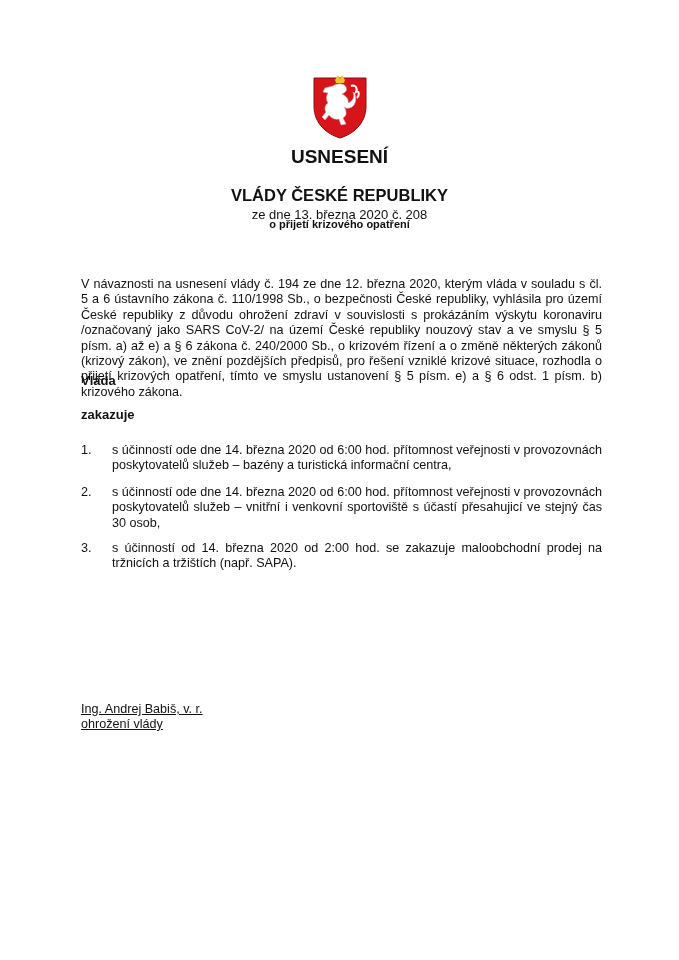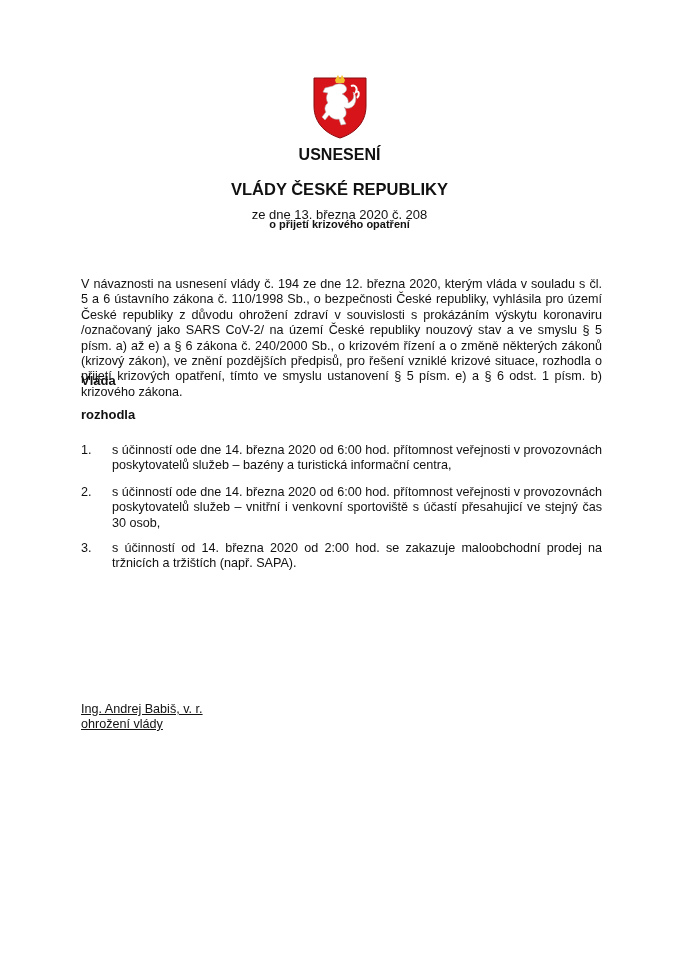--- a/index.html
+++ b/index.html
@@ -1,21 +1,21 @@
 <!DOCTYPE html>
 <html><head>
 <meta charset="utf-8">
 <style>
   html, body { margin: 0; padding: 0; background: #ffffff; }
   body { width: 679px; height: 960px; position: relative; overflow: hidden;
          font-family: "Liberation Sans", sans-serif; color: #111; }
   .emblem { position: absolute; left: 311px; top: 72px; width: 58px; height: 68px; }
   .title { position: absolute; left: 0; width: 679px; text-align: center; font-weight: bold; }
-  #t1 { top: 146px; font-size: 16px; }
-  #t2 { top: 180px; font-size: 16.5px; }
+  #t1 { top: 146px; font-size: 19px; }
+  #t2 { top: 186px; font-size: 16.5px; }
   #t3 { top: 207px; font-size: 13px; font-weight: normal; }
   #t4 { top: 218px; font-size: 11px; }
   .para { position: absolute; left: 81px; width: 521px; font-size: 12.6px; line-height: 15.4px;
           text-align: justify; }
   #p1 { top: 237px; margin-top: 40px; }
   .bold { position: absolute; left: 81px; font-size: 13px; font-weight: bold; }
   #vlada { top: 373px; }
   #zakazuje { top: 407px; }
   .item { position: absolute; left: 81px; width: 521px; font-size: 12.6px; line-height: 15.4px; }
   .item .num { position: absolute; left: 0; top: 0; }
@@ -38,21 +38,21 @@
 </div>
 
 <div class="title" id="t1">USNESENÍ</div>
 <div class="title" id="t2">VLÁDY ČESKÉ REPUBLIKY</div>
 <div class="title" id="t3">ze dne 13. března 2020 č. 208</div>
 <div class="title" id="t4">o přijetí krizového opatření</div>
 
 <div class="para" id="p1">V návaznosti na usnesení vlády č. 194 ze dne 12. března 2020, kterým vláda v souladu s čl. 5 a 6 ústavního zákona č. 110/1998 Sb., o bezpečnosti České republiky, vyhlásila pro území České republiky z důvodu ohrožení zdraví v souvislosti s prokázáním výskytu koronaviru /označovaný jako SARS CoV-2/ na území České republiky nouzový stav a ve smyslu § 5 písm. a) až e) a § 6 zákona č. 240/2000 Sb., o krizovém řízení a o změně některých zákonů (krizový zákon), ve znění pozdějších předpisů, pro řešení vzniklé krizové situace, rozhodla o přijetí krizových opatření, tímto ve smyslu ustanovení § 5 písm. e) a § 6 odst. 1 písm. b) krizového zákona.</div>
 
 <div class="bold" id="vlada">Vláda</div>
-<div class="bold" id="zakazuje">rozhodla</div>
+<div class="bold" id="zakazuje">zakazuje</div>
 
 <div class="item" id="i1">
   <span class="num">1.</span>
   <div class="txt">s účinností ode dne 14. března 2020 od 6:00 hod. přítomnost veřejnosti v provozovnách poskytovatelů služeb – bazény a turistická informační centra,</div>
 </div>
 <div class="item" id="i2">
   <span class="num">2.</span>
   <div class="txt">s účinností ode dne 14. března 2020 od 6:00 hod. přítomnost veřejnosti v provozovnách poskytovatelů služeb – vnitřní i venkovní sportoviště s účastí přesahujicí ve stejný čas 30 osob,</div>
 </div>
 <div class="item" id="i3">

